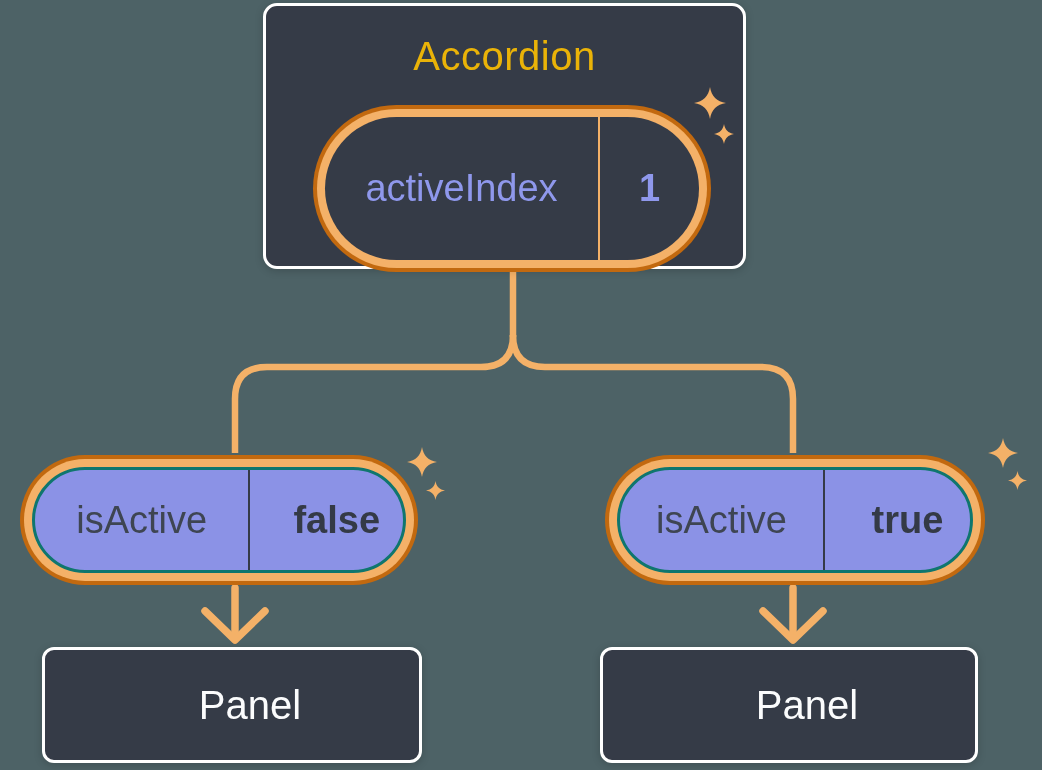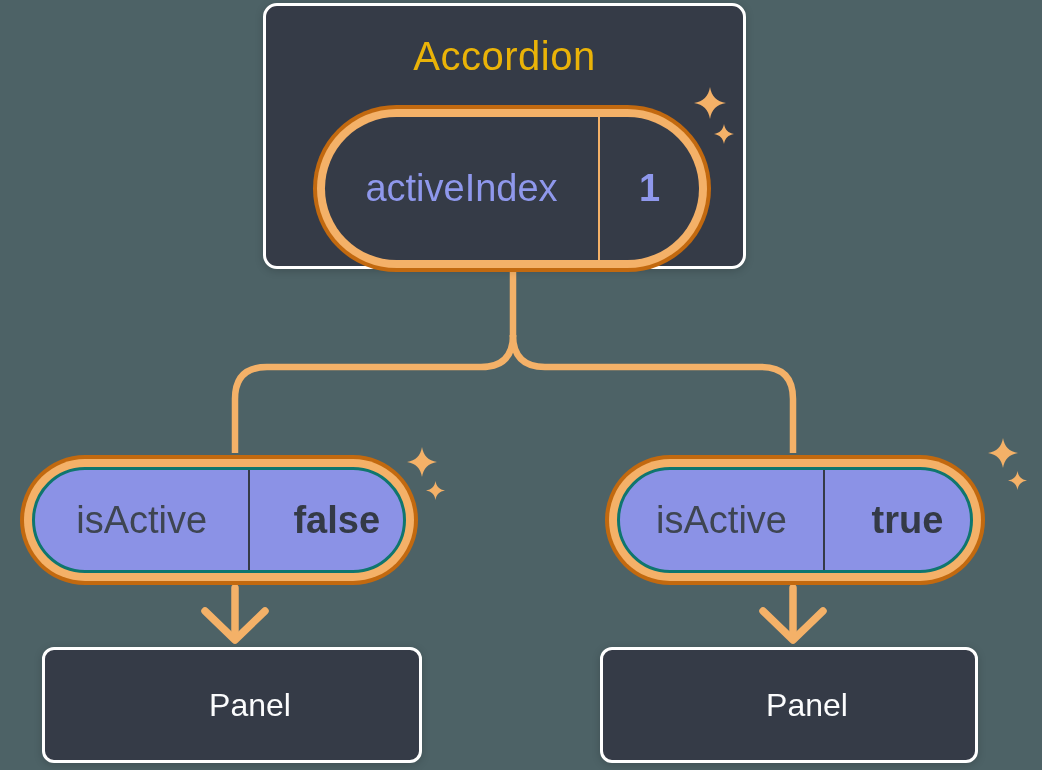--- a/index.html
+++ b/index.html
@@ -40,21 +40,21 @@
     text-align: center;
     font-size: 40px;
     font-weight: 400;
     color: #eab308;
     letter-spacing: 0.5px;
   }
   .panel-node {
     display: flex;
     align-items: center;
     justify-content: center;
-    font-size: 32px;
+    font-size: 40px;
     font-weight: 400;
     color: #fbfcfd;
     border-radius: 12px;
     padding-left: 36px;
   }
   .panel-left  { left: 42px;  top: 647px; width: 380px; height: 116px; }
   .panel-right { left: 600px; top: 647px; width: 378px; height: 116px; }
 
   
   .pill-wrap {

